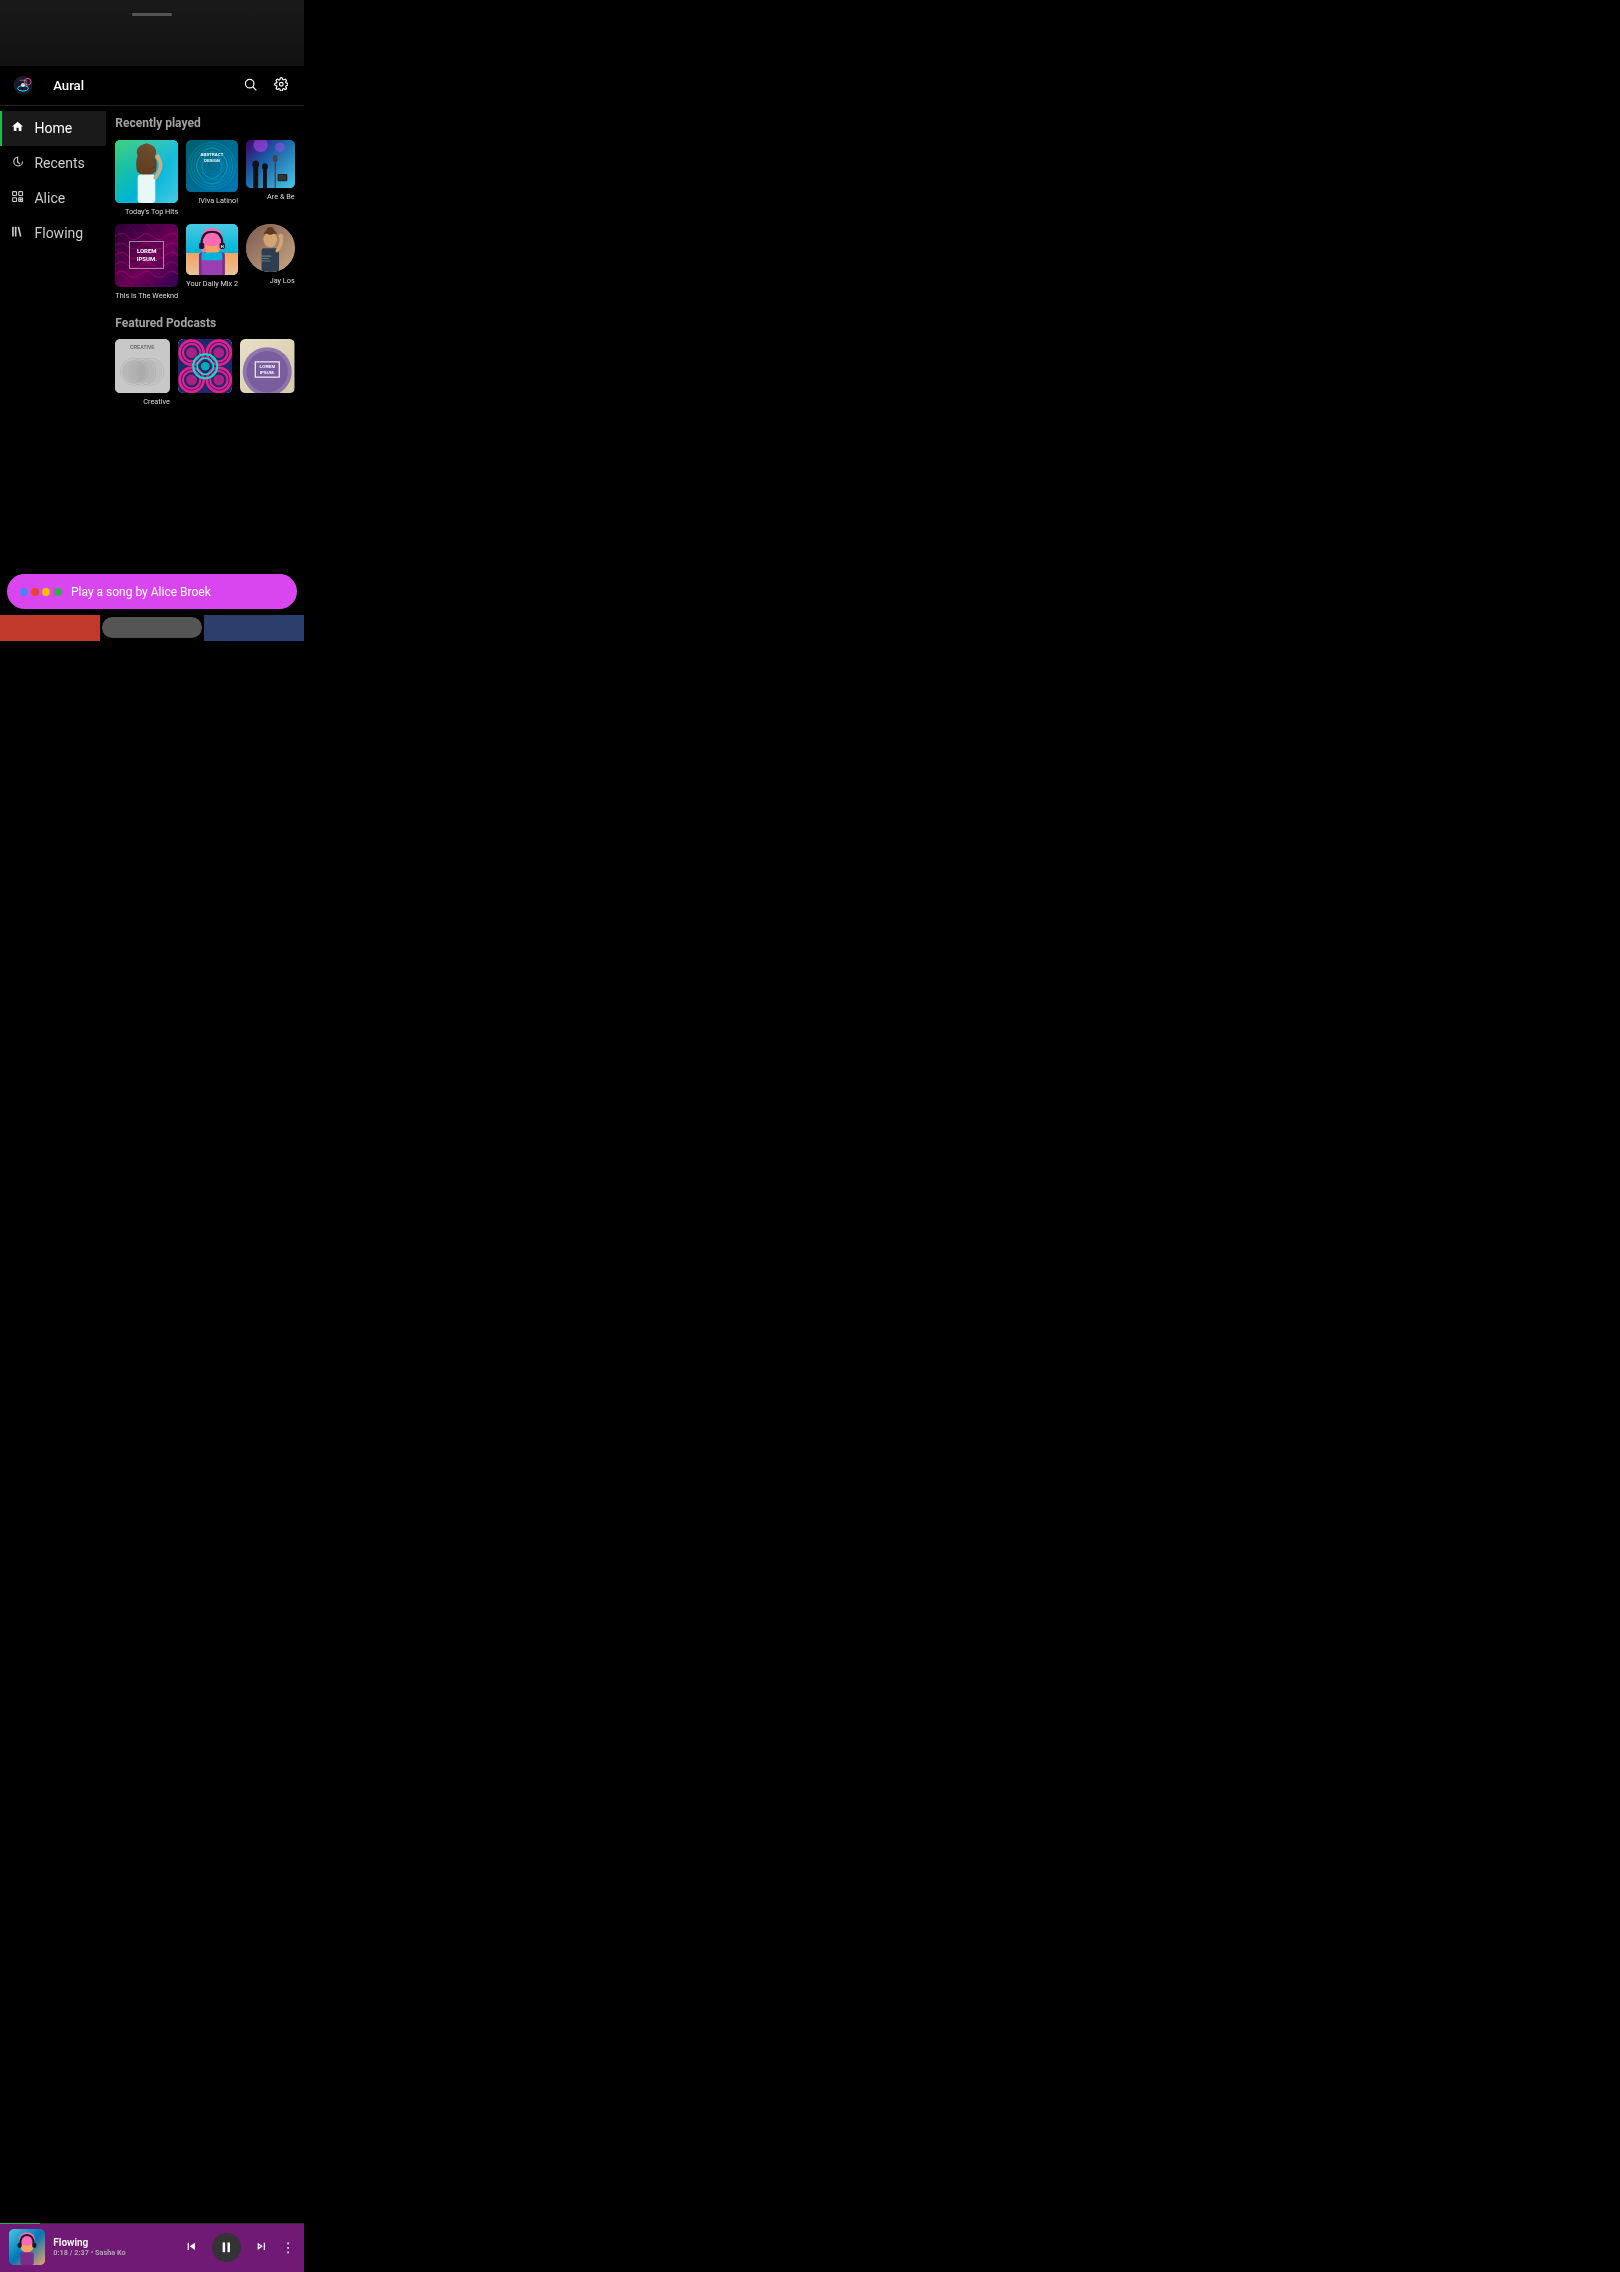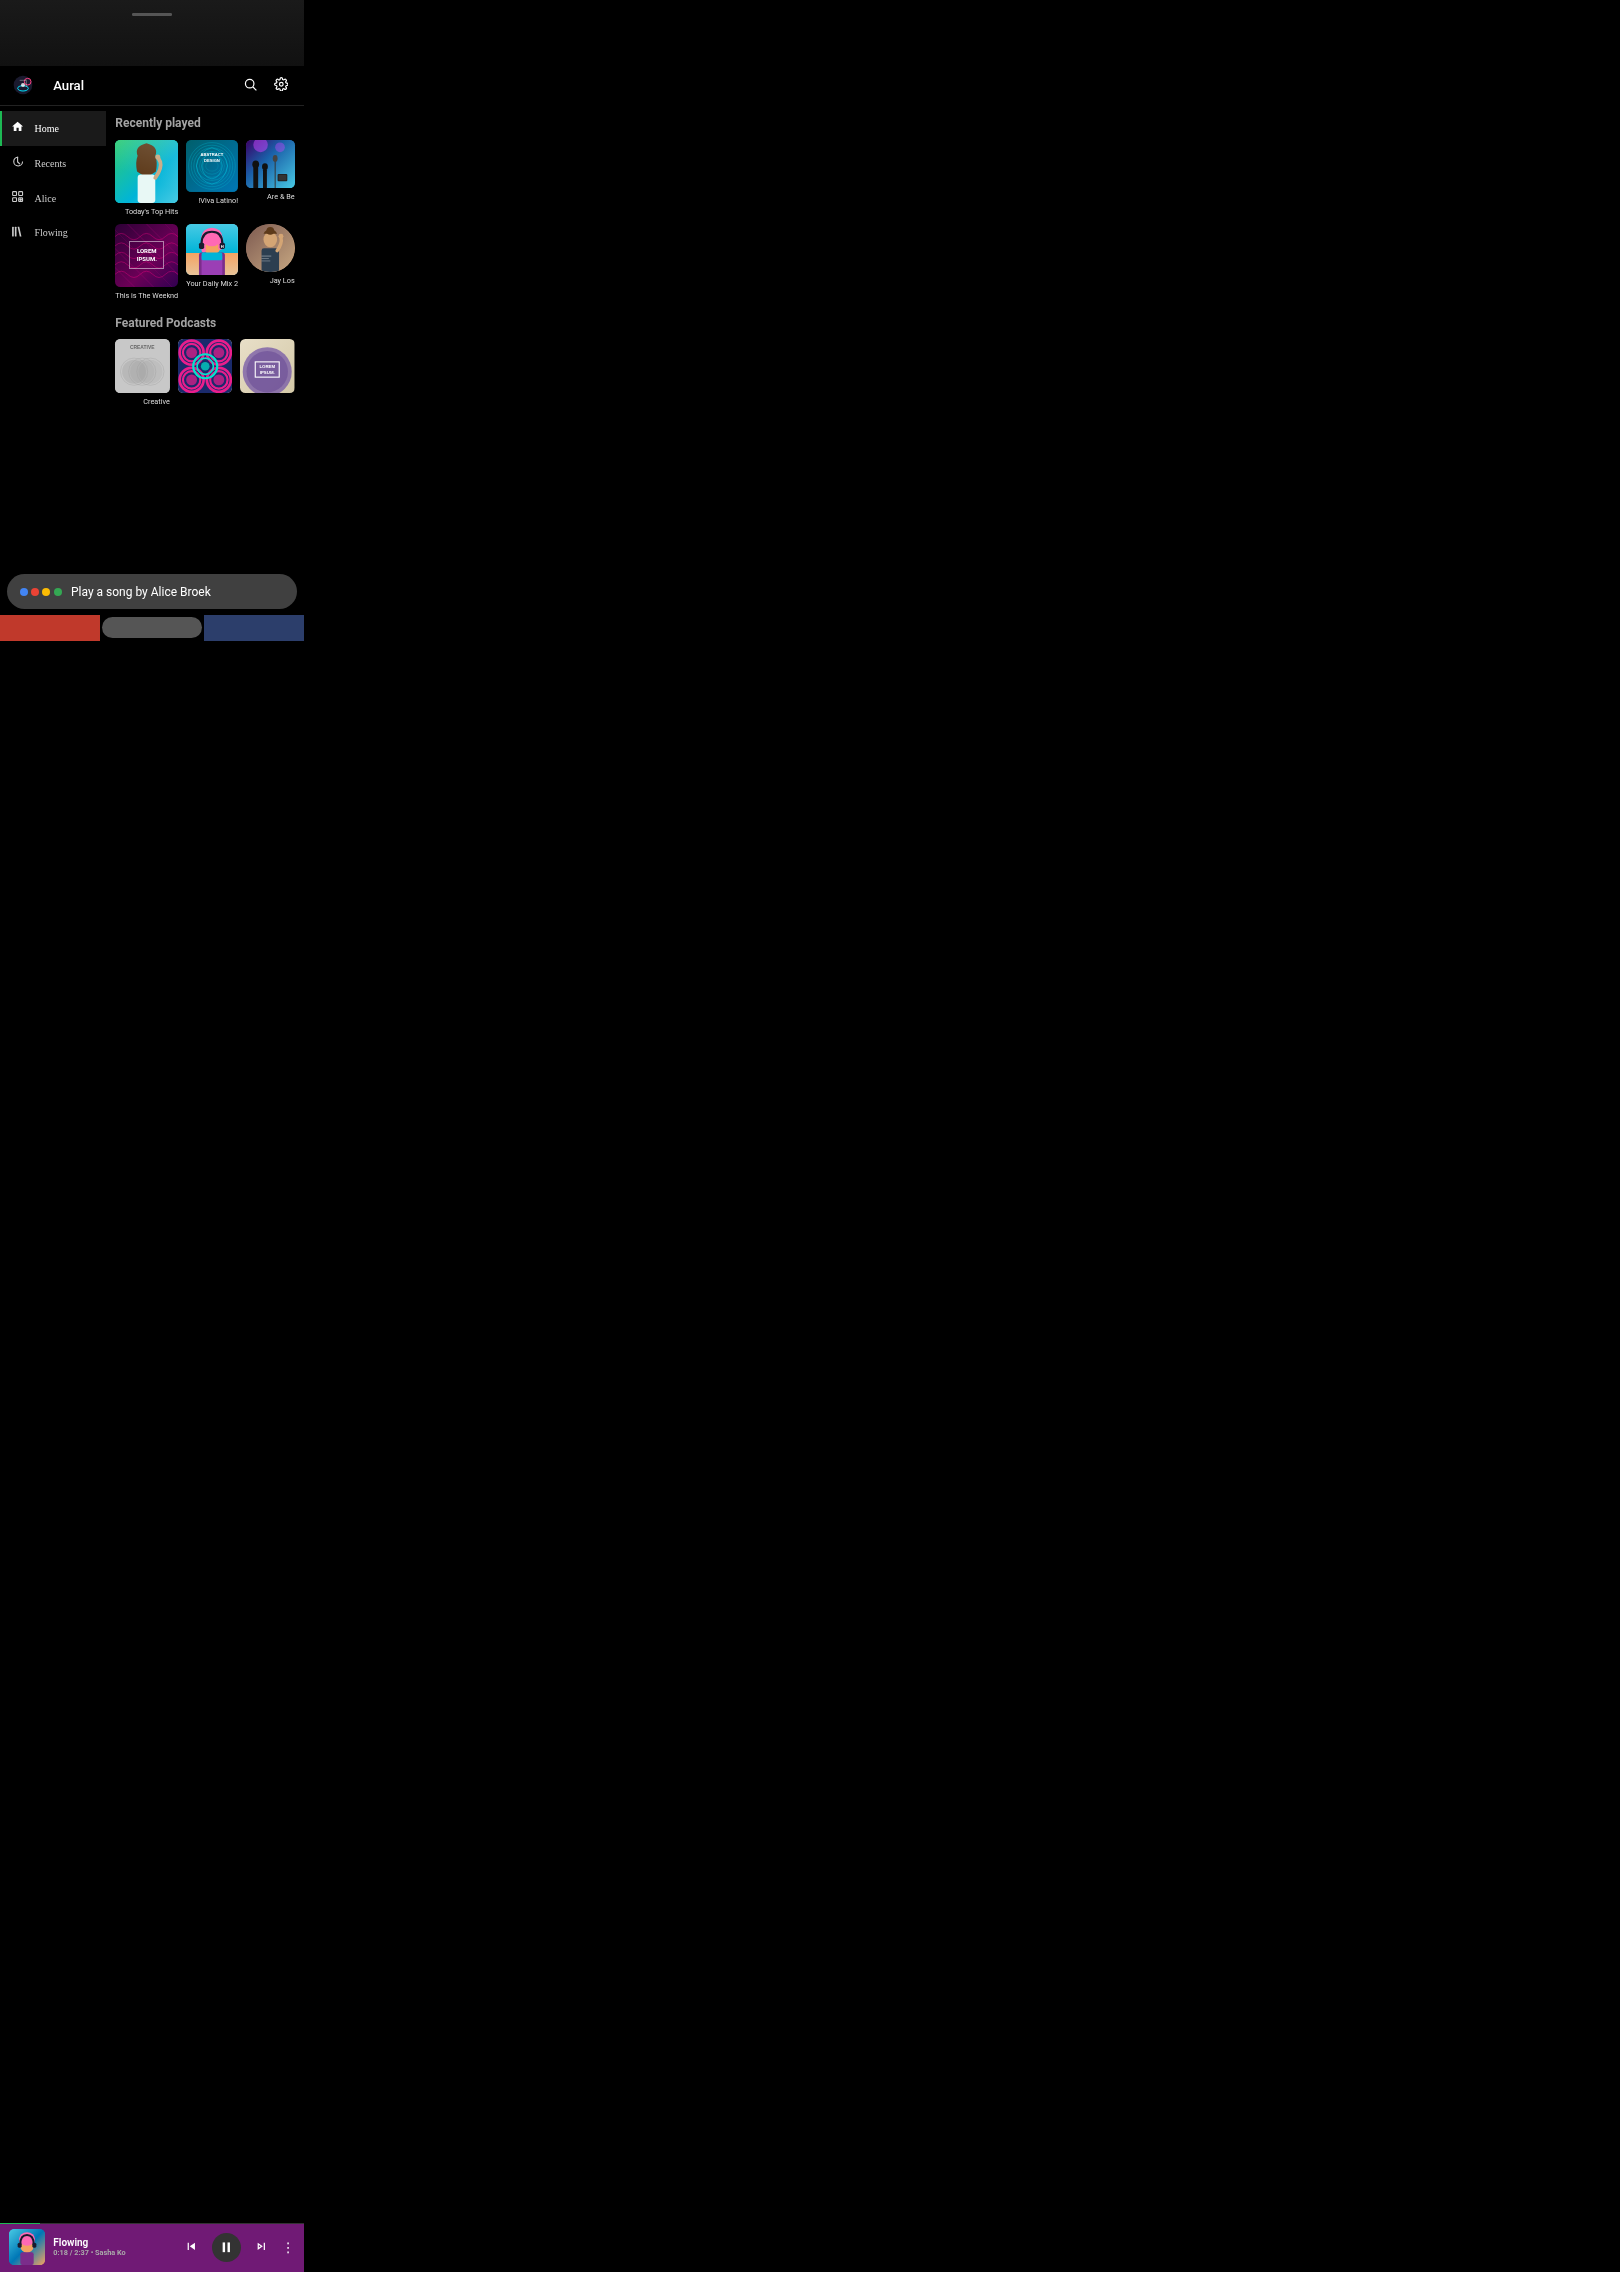--- a/index.html
+++ b/index.html
@@ -108,22 +108,21 @@
       bottom: 0;
       width: 2px;
       background: #1db954;
     }
     .sidebar-icon {
       font-size: 13.2px;
       min-width: 14.6px;
       text-align: center;
     }
     .sidebar-label {
-      font-size: 10px;
-      font-family: Liberation Serif, serif;
+      font-size: 14px;
     }
 
     
     .content {
       flex: 1;
       padding: 10.6px 9.3px;
       overflow-x: hidden;
     }
 
     .section-title {
@@ -237,21 +236,21 @@
       overflow: hidden;
     }
     .jaylos-inner {
       width: 100%;
       height: 100%;
       background: linear-gradient(135deg, #7d5a50 0%, #b8937a 50%, #d4a574 100%);
     }
 
     
     .voice-bar {
-      background: #404040;
+      background: #d946ef;
       border-radius: 20px;
       margin: 5.3px 6.6px;
       padding: 10.6px 13.2px;
       display: flex;
       align-items: center;
       gap: 9.3px;
     }
     .google-dots {
       display: flex;
       gap: 3.3px;

